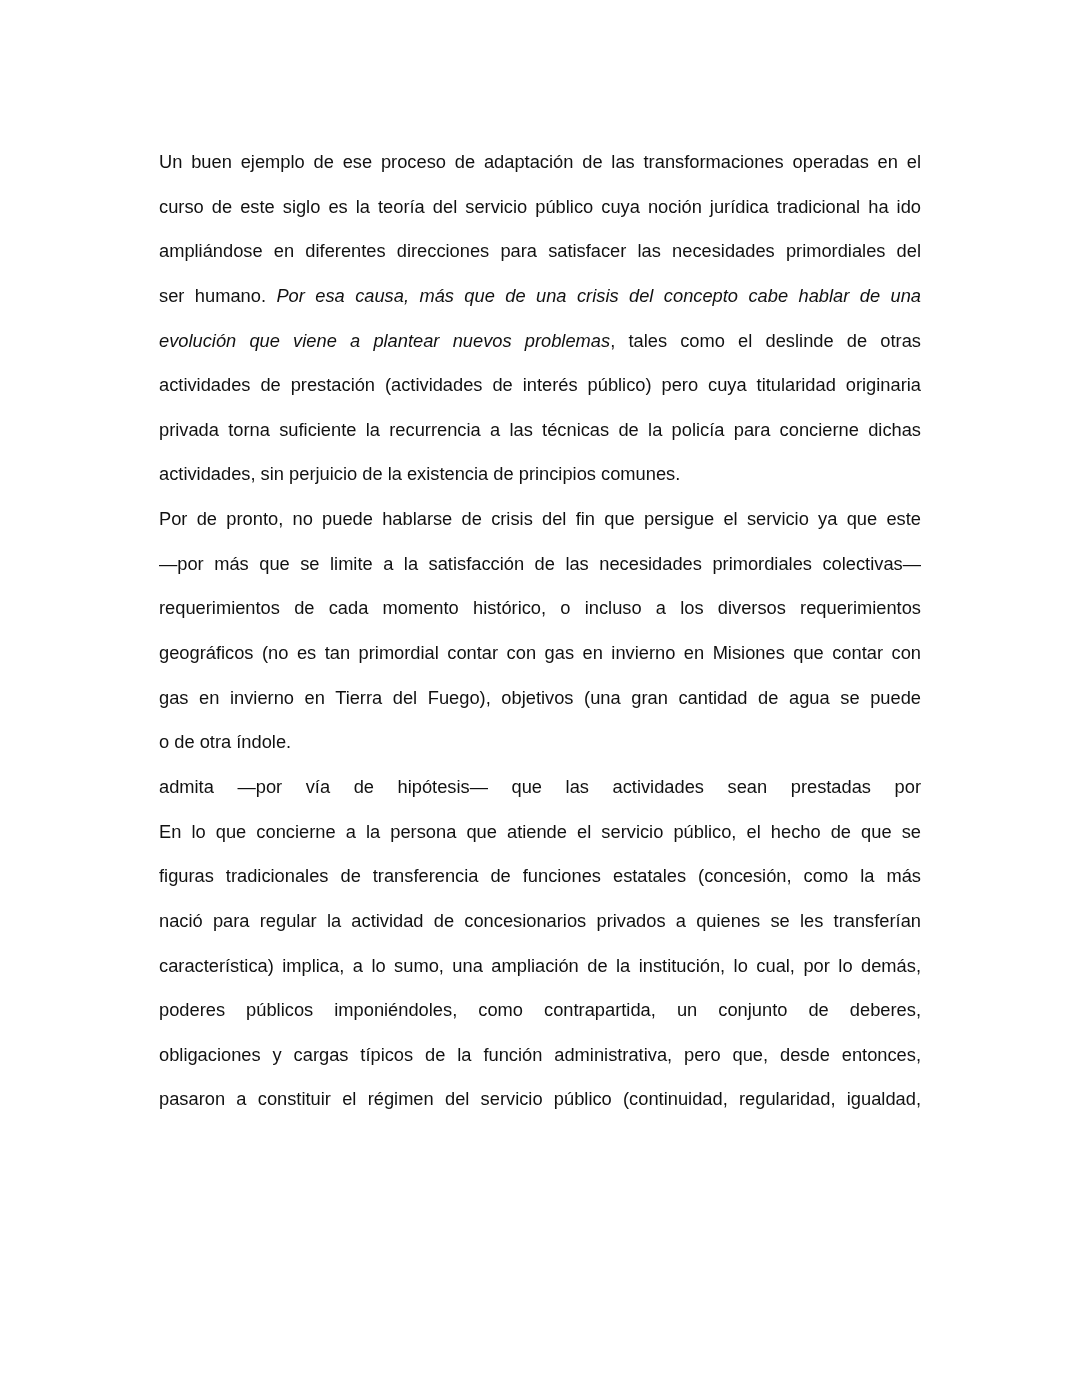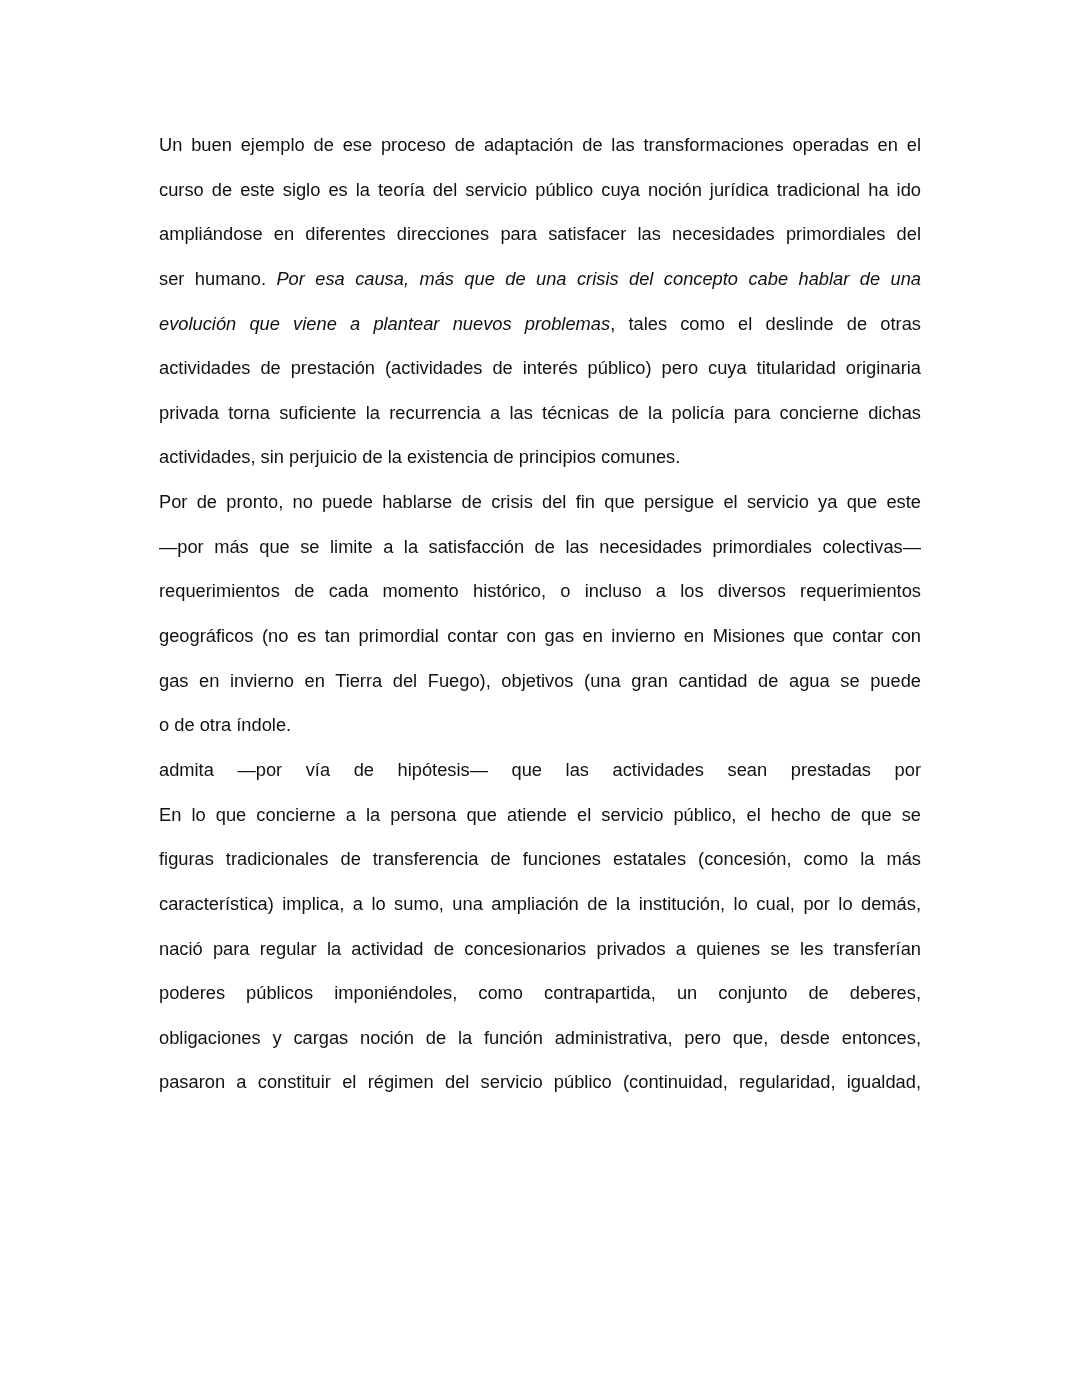--- a/index.html
+++ b/index.html
@@ -11,21 +11,21 @@
       width: 1080px;
       height: 1397px;
       position: relative;
       overflow: hidden;
       font-family: "Liberation Sans", sans-serif;
       color: #111111;
     }
     .page {
       position: absolute;
       left: 159px;
-      top: 123px;
+      top: 140px;
       width: 762px;
     }
     .line {
       height: 44.65px;
       line-height: 44.65px;
       font-size: 18.3px;
       white-space: nowrap;
       text-align: justify;
       text-align-last: justify;
     }
@@ -58,20 +58,20 @@
     <div class="line">requerimientos de cada momento histórico, o incluso a los diversos requerimientos</div>
     <div class="line">geográficos (no es tan primordial contar con gas en invierno en Misiones que contar con</div>
     <div class="line">gas en invierno en Tierra del Fuego), objetivos (una gran cantidad de agua se puede</div>
     <div class="line last">o de otra índole.</div>
   </div>
 
   <div class="paragraph">
     <div class="line">admita —por vía de hipótesis— que las actividades sean prestadas por</div>
     <div class="line">En lo que concierne a la persona que atiende el servicio público, el hecho de que se</div>
     <div class="line">figuras tradicionales de transferencia de funciones estatales (concesión, como la más</div>
+    <div class="line">nació para regular la actividad de concesionarios privados a quienes se les transferían</div>
     <div class="line">característica) implica, a lo sumo, una ampliación de la institución, lo cual, por lo demás,</div>
-    <div class="line">nació para regular la actividad de concesionarios privados a quienes se les transferían</div>
     <div class="line">poderes públicos imponiéndoles, como contrapartida, un conjunto de deberes,</div>
-    <div class="line">obligaciones y cargas noción de la función administrativa, pero que, desde entonces,</div>
+    <div class="line">obligaciones y cargas típicos de la función administrativa, pero que, desde entonces,</div>
     <div class="line">pasaron a constituir el régimen del servicio público (continuidad, regularidad, igualdad,</div>
   </div>
 
 </div>
 
 </body></html>

